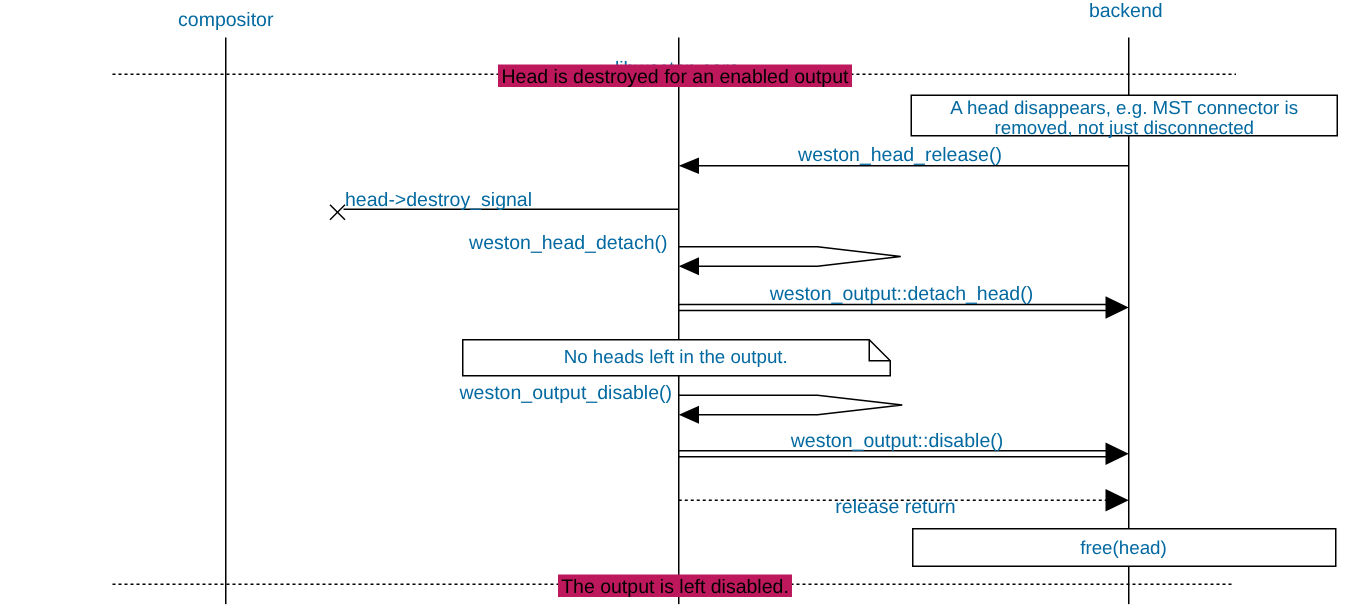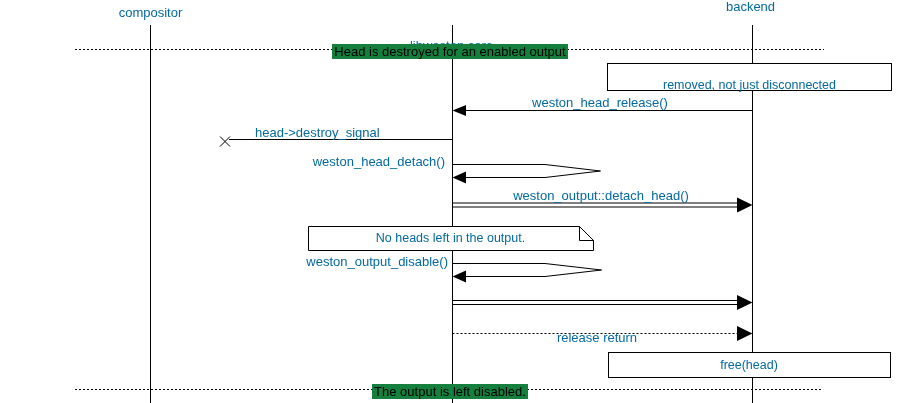--- a/index.html
+++ b/index.html
@@ -13,21 +13,21 @@
     position:absolute; font-size:13px; line-height:14px;
     white-space:nowrap; color:#0369a1;
   }
   .actor { transform:translateX(-50%); }
   .center { text-align:center; }
   .right  { text-align:right; }
   .notetxt { font-size:12.5px; line-height:12.5px; }
   .divider-wrap {
     position:absolute; left:0; width:900px; text-align:center;
   }
-  .divider-wrap span { background:#15803d; padding:0 2px; font-size:13px;text-align:right; }
+  .divider-wrap span { background:#be185d; padding:0 2px; font-size:13px;text-align:right; }
 </style>
 </head>
 <body>
 
 <div class="canvas">
 
   <svg width="900" height="403" viewBox="0 0 900 403">
 
     <line x1="150.5" y1="25" x2="150.5" y2="403" stroke="#000" stroke-width="1"></line>
     <line x1="452.5" y1="25" x2="452.5" y2="403" stroke="#000" stroke-width="1"></line>
@@ -72,24 +72,26 @@
   <div class="lbl actor" style="left:451.5px; top:6px;margin-top:33px;">libweston core</div>
   <div class="lbl actor" style="left:750.5px; top:0;">backend</div>
 
   <div class="divider-wrap" style="top:42px;">
     <span>Head is destroyed for an enabled output</span>
   </div>
   <div class="divider-wrap" style="top:382px;">
     <span>The output is left disabled.</span>
   </div>
 
+  <div class="lbl notetxt center" style="left:607.5px; top:66px; width:284px;">A head disappears, e.g. MST connector is</div>
   <div class="lbl notetxt center" style="left:607.5px; top:78.5px; width:284px;">removed, not just disconnected</div>
   <div class="lbl notetxt center" style="left:308px; top:232px; width:285px;">No heads left in the output.</div>
   <div class="lbl notetxt center" style="left:608px; top:359px; width:282px;">free(head)</div>
 
   <div class="lbl center" style="left:450px; top:96px; width:300px;">weston_head_release()</div>
-  <div class="lbl" style="left:230px; top:126px;margin-left:25px;">head-&gt;destroy_signal</div>
+  <div class="lbl" style="left:230px; top:126px;">head-&gt;destroy_signal</div>
   <div class="lbl right" style="left:245px; top:155px; width:200px;">weston_head_detach()</div>
   <div class="lbl center" style="left:451px; top:189px; width:300px;">weston_output::detach_head()</div>
   <div class="lbl right" style="left:248px; top:255px; width:200px;">weston_output_disable()</div>
+  <div class="lbl center" style="left:448px; top:287px; width:300px;">weston_output::disable()</div>
   <div class="lbl center" style="left:447px; top:319px; width:300px;margin-top:12px;">release return</div>
 
 </div>
 
 </body></html>

